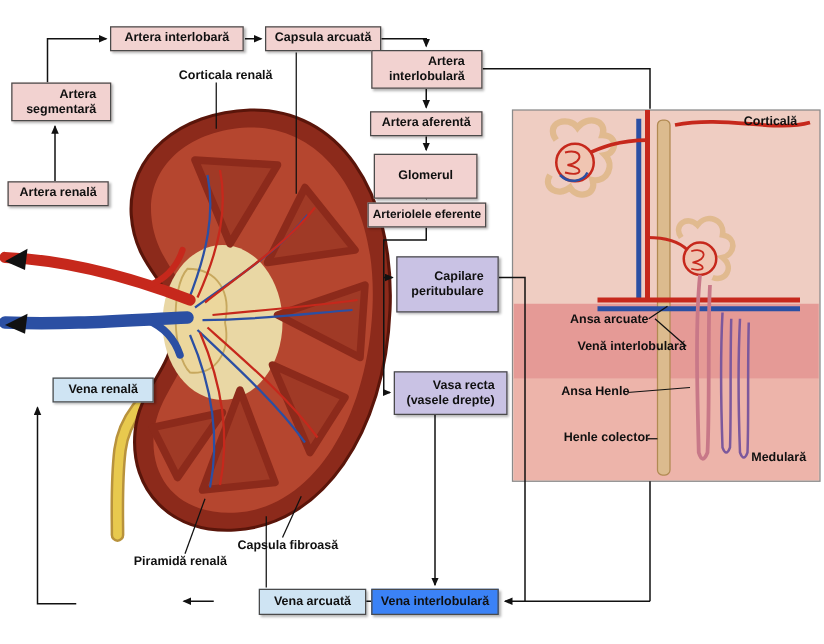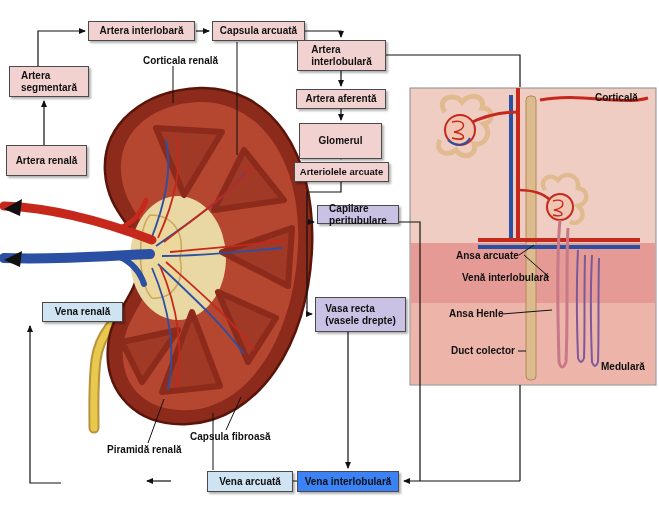--- a/index.html
+++ b/index.html
@@ -3,21 +3,21 @@
 <meta charset="utf-8">
 <style>
   html,body{margin:0;padding:0;background:#ffffff;}
   .canvas{
     position:relative;width:659px;height:515px;background:#ffffff;overflow:hidden;
     font-family:"Liberation Sans",sans-serif;color:#111;
   }
   .artlayer{position:absolute;left:0;top:0;width:659px;height:515px;}
   .fbox{
     position:absolute;display:flex;align-items:center;justify-content:center;
-    text-align:left;font-size:10px;font-weight:bold;line-height:1.15;
+    text-align:right;font-size:10px;font-weight:bold;line-height:1.15;
     border:1px solid #4a4a4a;box-sizing:border-box;padding:1px 3px;
     white-space:pre-line;box-shadow:1.5px 1.5px 2px rgba(0,0,0,.30);
     z-index:3;color:#101010;
   }
   .artery{background:#f2d2d0;}
   .vein{background:#cfe4f3;margin-left:36px;}
   .cap{background:#c9c2e4;}
   .veinp{background:#3b82f6;}
   .lbl{
     position:absolute;font-size:10px;font-weight:bold;white-space:nowrap;
@@ -147,36 +147,36 @@
       <path d="M518,351 L526,351" stroke-width="1"></path>
     </g>
   </svg>
 
   <div class="fbox artery" style="left:88px;top:21px;width:107px;height:20px">Artera interlobară</div>
   <div class="fbox artery" style="left:212px;top:21px;width:93px;height:20px">Capsula arcuată</div>
   <div class="fbox artery" style="left:297px;top:40px;width:89px;height:31px">Artera
 interlobulară</div>
   <div class="fbox artery" style="left:9px;top:66px;width:80px;height:31px">Artera
 segmentară</div>
-  <div class="fbox artery" style="left:6px;top:145px;width:81px;height:31px">Artera renală</div>
+  <div class="fbox artery" style="left:6px;top:145px;width:81px;height:20px">Artera renală</div>
   <div class="fbox vein" style="left:6px;top:302px;width:81px;height:20px">Vena renală</div>
   <div class="fbox artery" style="left:296px;top:89px;width:90px;height:20px">Artera aferentă</div>
   <div class="fbox artery" style="left:299px;top:123px;width:83px;height:36px">Glomerul</div>
-  <div class="fbox artery" style="left:294px;top:162px;width:95px;height:20px;font-size:9.5px">Arteriolele arcuate</div>
-  <div class="fbox cap" style="left:317px;top:205px;width:82px;height:19px">Capilare
+  <div class="fbox artery" style="left:294px;top:162px;width:95px;height:20px;font-size:9.5px">Arteriolele eferente</div>
+  <div class="fbox cap" style="left:317px;top:205px;width:82px;height:45px">Capilare
 peritubulare</div>
   <div class="fbox cap" style="left:315px;top:297px;width:91px;height:35px">Vasa recta
 (vasele drepte)</div>
   <div class="fbox vein" style="left:171px;top:471px;width:86px;height:21px">Vena arcuată</div>
   <div class="fbox veinp" style="left:297px;top:471px;width:102px;height:21px">Vena interlobulară</div>
 
   <div class="lbl" style="left:143px;top:55px">Corticala renală</div>
   <div class="lbl" style="left:107px;top:444px">Piramidă renală</div>
   <div class="lbl" style="left:190px;top:431px">Capsula fibroasă</div>
 
   <div class="lbl" style="left:595px;top:92px">Corticală</div>
   <div class="lbl" style="left:456px;top:250px">Ansa arcuate</div>
   <div class="lbl" style="left:462px;top:272px">Venă interlobulară</div>
   <div class="lbl" style="left:449px;top:308px">Ansa Henle</div>
-  <div class="lbl" style="left:451px;top:345px">Duct colector</div>
+  <div class="lbl" style="left:451px;top:345px">Henle colector</div>
   <div class="lbl" style="left:601px;top:361px">Medulară</div>
 
 </div>
 
 </body></html>

